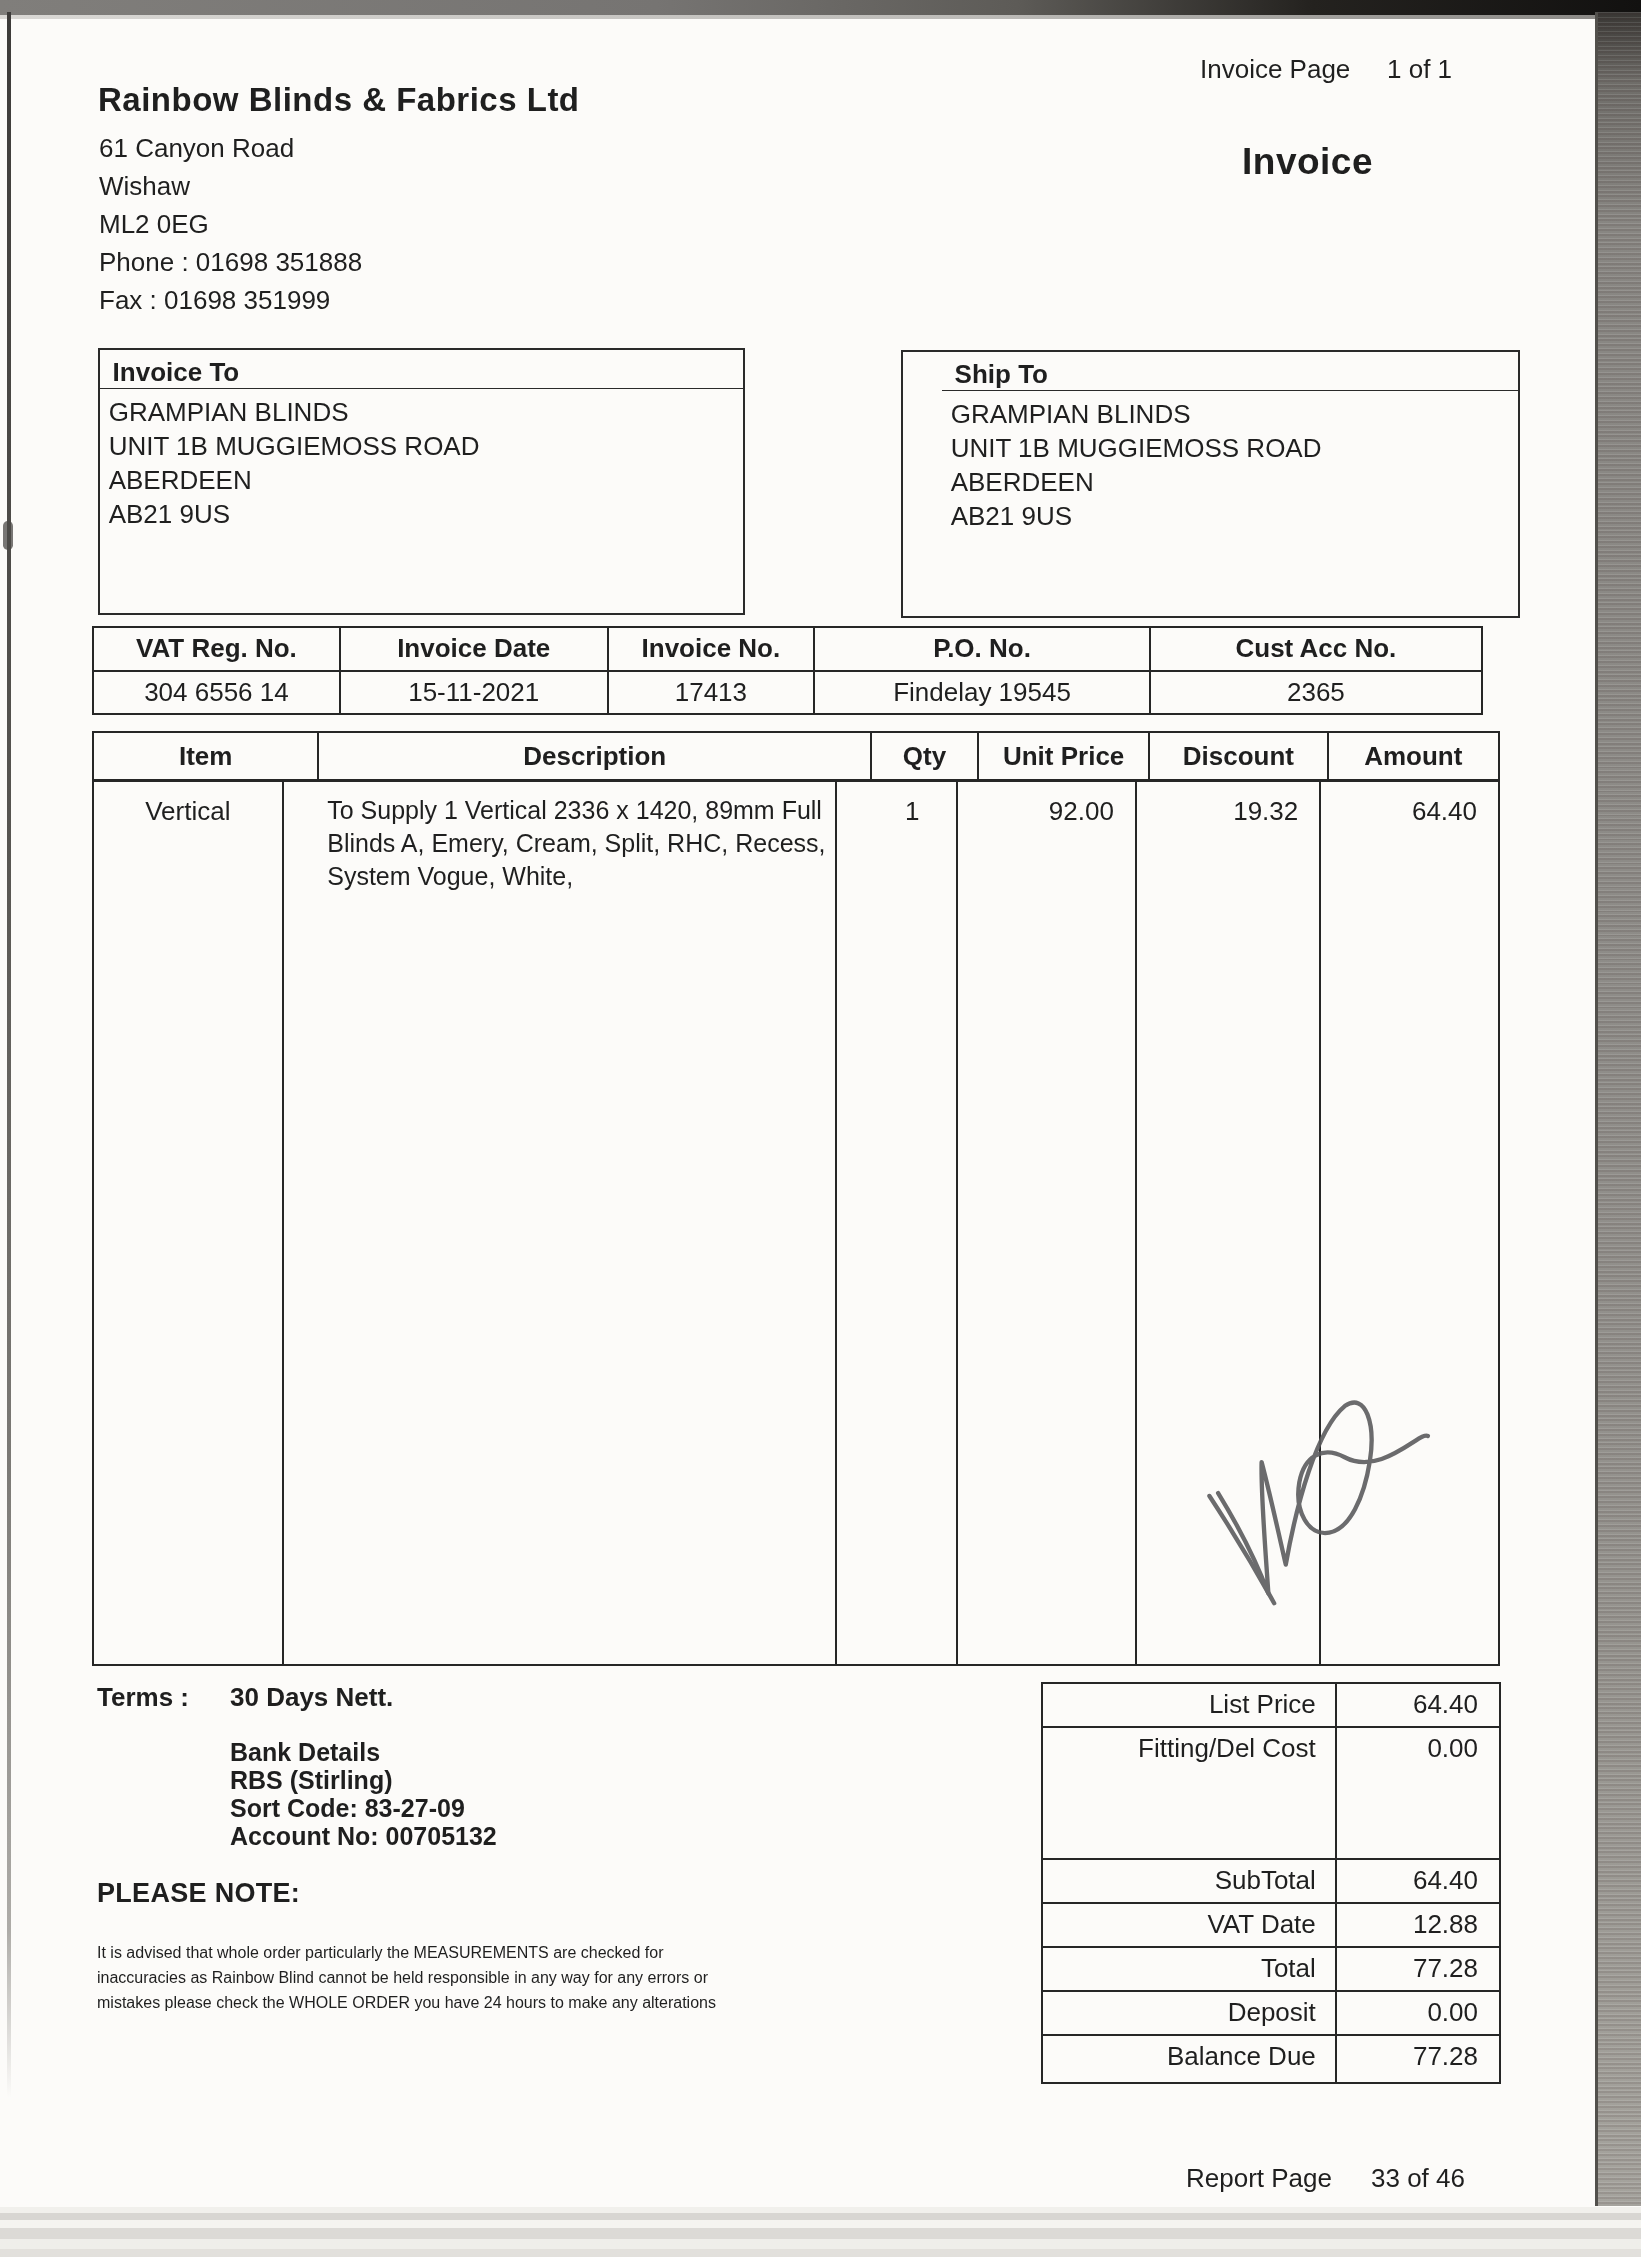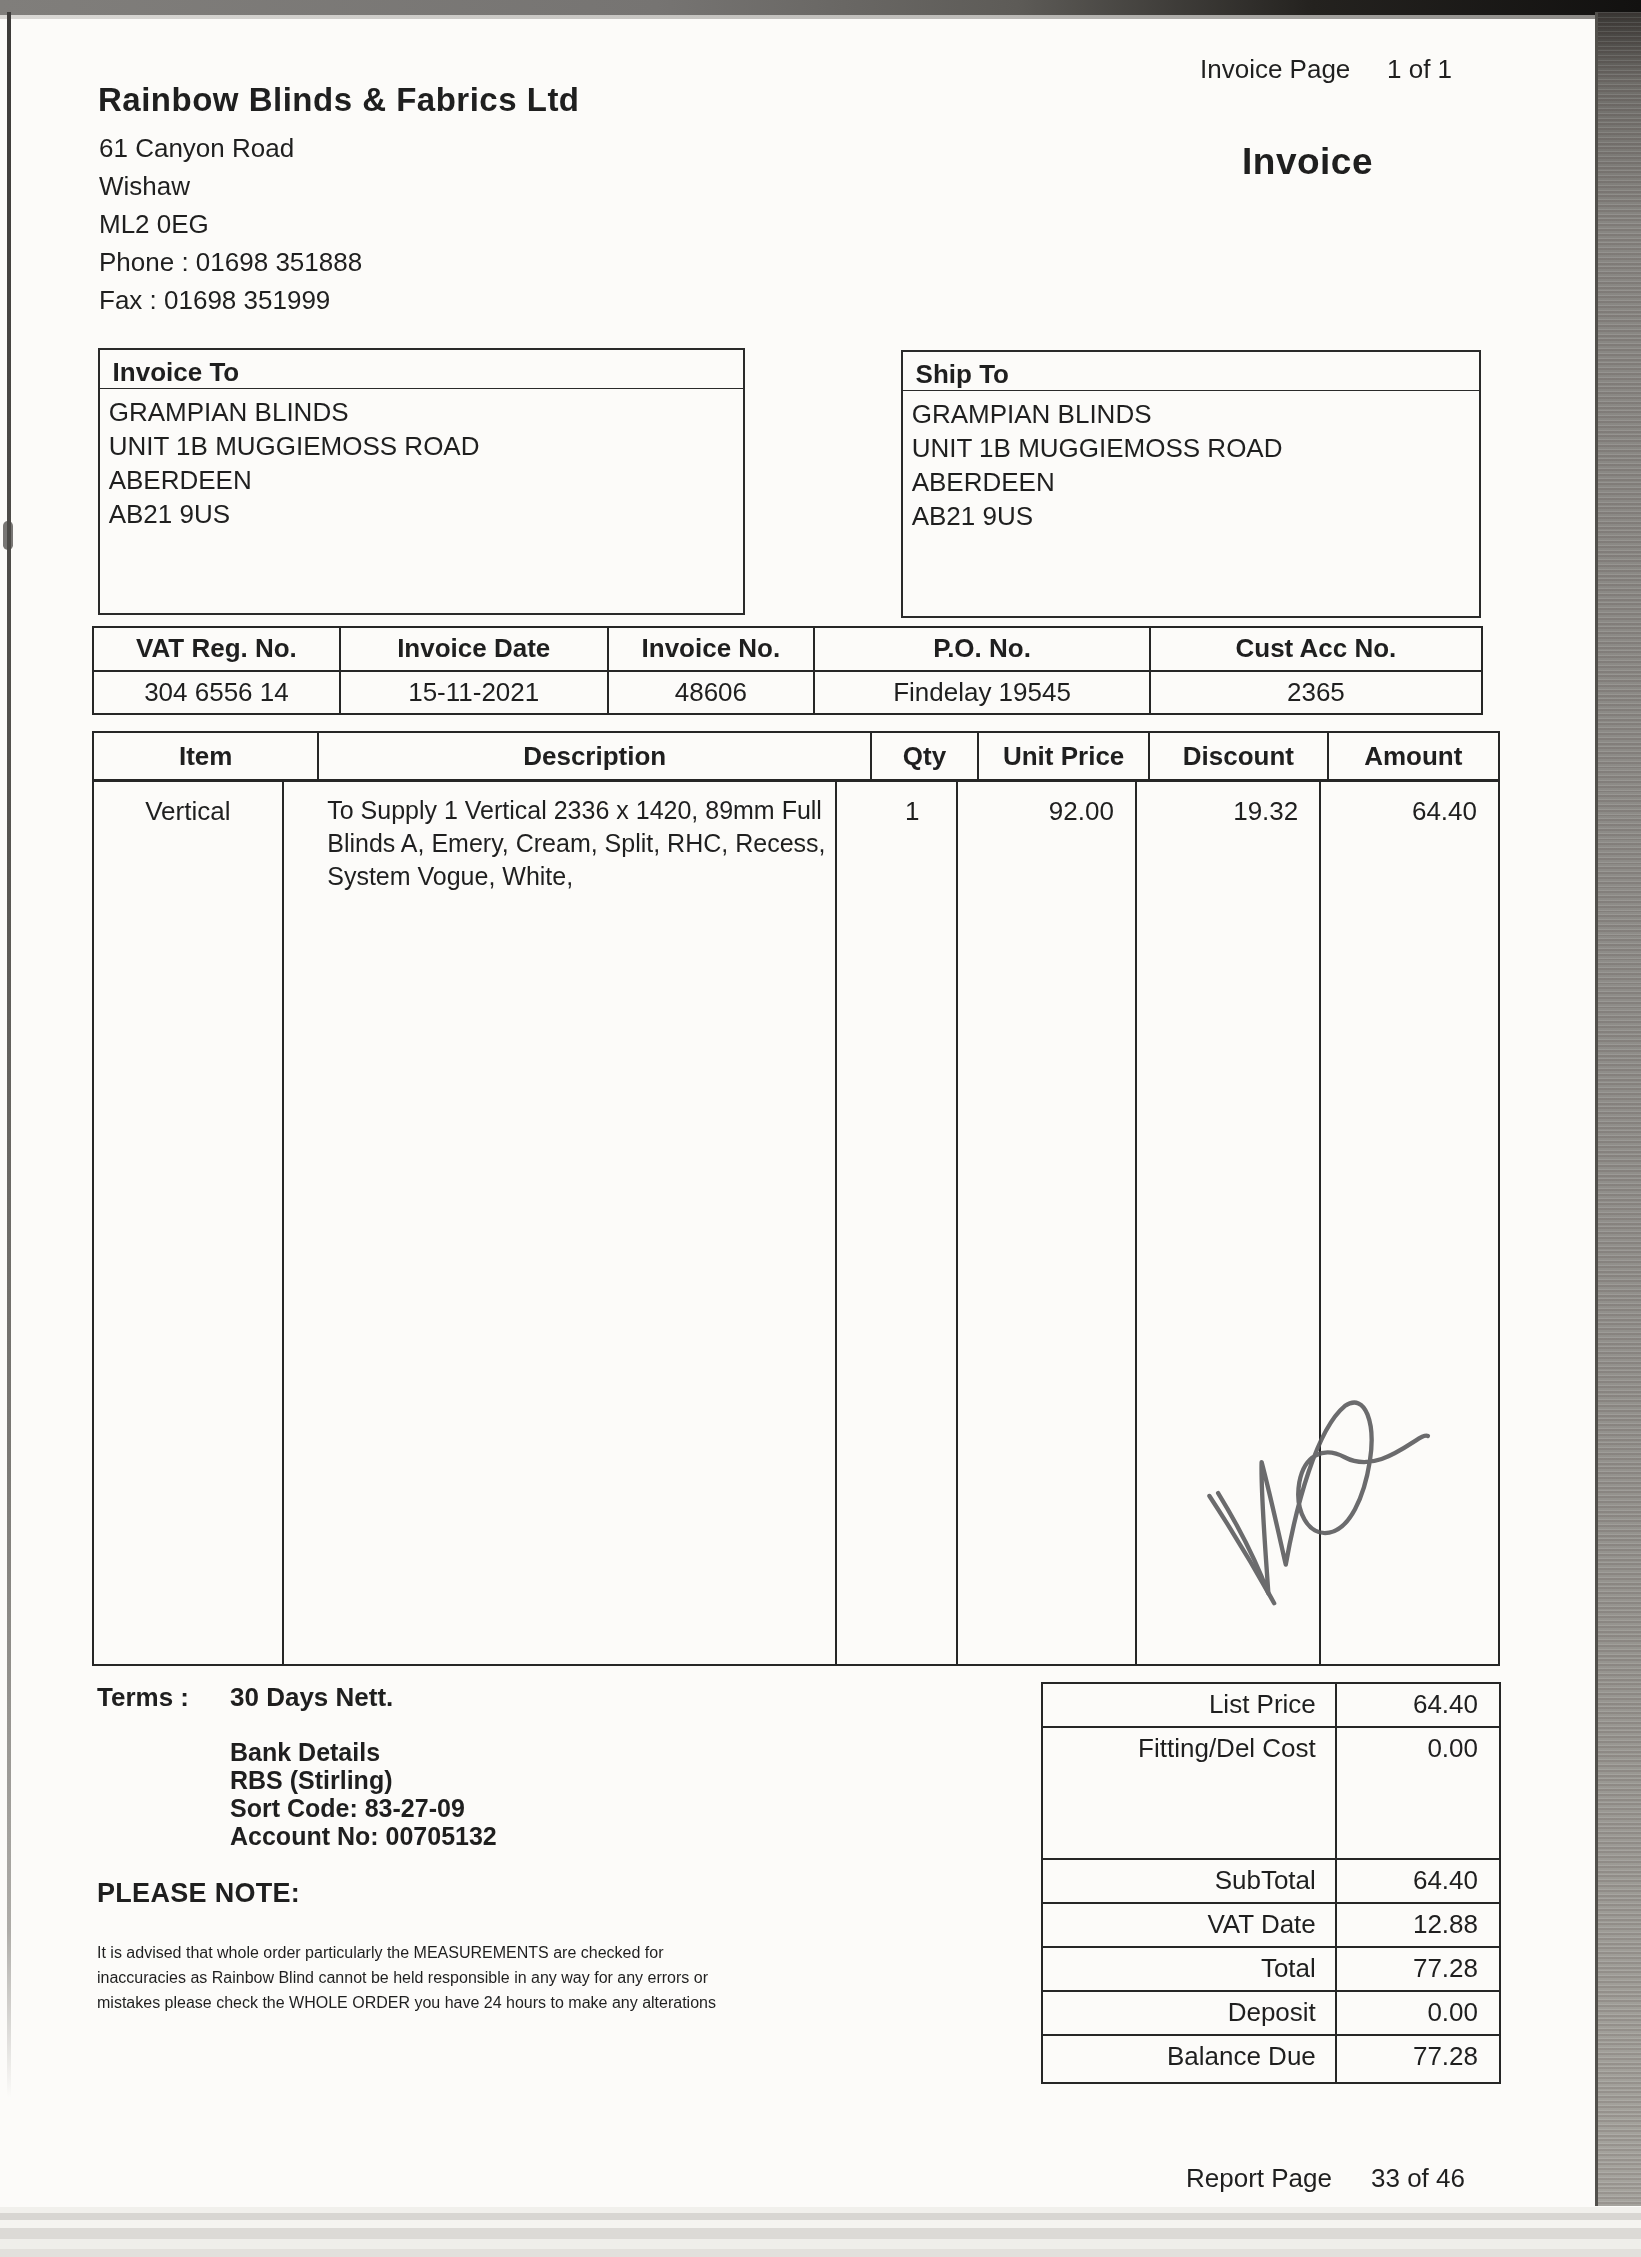--- a/index.html
+++ b/index.html
@@ -29,21 +29,21 @@
   .company-address{left:99px;top:129px;font-size:26px;line-height:38px;}
   .page-label{left:1200px;top:54px;font-size:26px;}
   .page-value{left:1387px;top:54px;font-size:26px;}
   .doc-title{left:1242px;top:141px;font-size:37px;font-weight:bold;letter-spacing:0.5px;}
   
   .addr-box{position:absolute;border:2.9px solid #2a2a2a;background:transparent;}
   .addr-box .hd{height:39px;border-bottom:1.9px solid #2a2a2a;font-size:26px;font-weight:bold;
     padding:6.8px 0 0 12.6px;box-sizing:border-box;}
   .addr-box .bd{padding:5.8px 0 0 8.7px;font-size:26px;line-height:34px;}
   .invoice-to{left:98px;top:348px;width:643px;height:263px;}
-  .ship-to{left:901px;top:350px;width:576px;height:264px;}
+  .ship-to{left:901px;top:350px;width:576px;height:264px;padding-left:39px;}
   
   .info-table{left:92px;top:626px;width:1391px;height:89px;border:2.9px solid #262626;box-sizing:border-box;display:flex;flex-direction:column;}
   .info-table .row{display:flex;flex:1;}
   .info-table .row.hdr{border-bottom:2.9px solid #262626;font-weight:bold;}
   .info-table .cell{display:flex;align-items:center;justify-content:center;font-size:26px;border-right:2.9px solid #262626;box-sizing:border-box;}
   .info-table .cell:last-child{border-right:none;}
   .ic0{width:17.8%;} .ic1{width:19.3%;} .ic2{width:14.9%;} .ic3{width:24.2%;} .ic4{width:23.8%;}
   
   .items-table{left:92px;top:731px;width:1408px;height:935px;border:2.9px solid #262626;box-sizing:border-box;display:flex;flex-direction:column;}
   .items-table .row{display:flex;}
@@ -136,21 +136,21 @@
     <div class="row hdr">
       <div class="cell ic0">VAT Reg. No.</div>
       <div class="cell ic1">Invoice Date</div>
       <div class="cell ic2">Invoice No.</div>
       <div class="cell ic3">P.O. No.</div>
       <div class="cell ic4">Cust Acc No.</div>
     </div>
     <div class="row">
       <div class="cell ic0">304 6556 14</div>
       <div class="cell ic1">15-11-2021</div>
-      <div class="cell ic2">48606</div>
+      <div class="cell ic2">17413</div>
       <div class="cell ic3">Findelay 19545</div>
       <div class="cell ic4">2365</div>
     </div>
   </div>
 
   <div class="abs items-table">
     <div class="row hdr">
       <div class="cell tc0">Item</div>
       <div class="cell tc1">Description</div>
       <div class="cell tc2">Qty</div>

